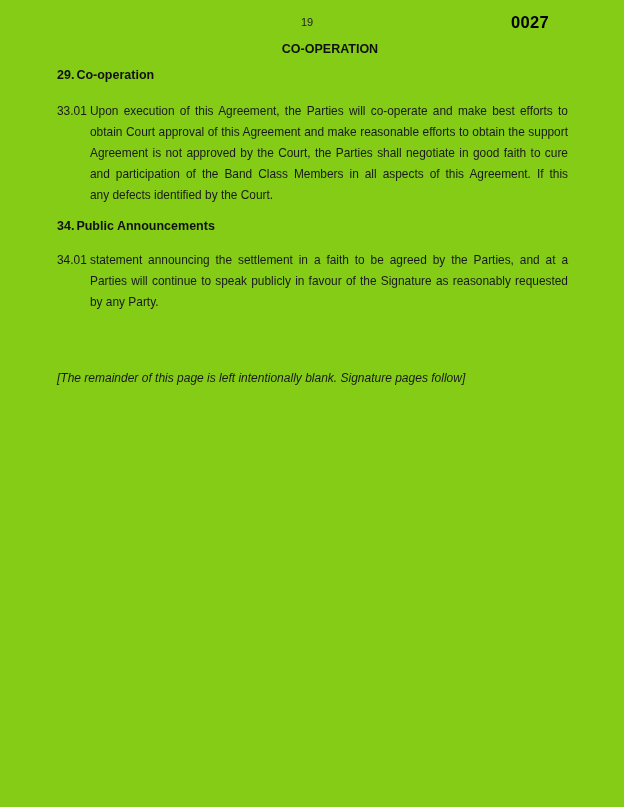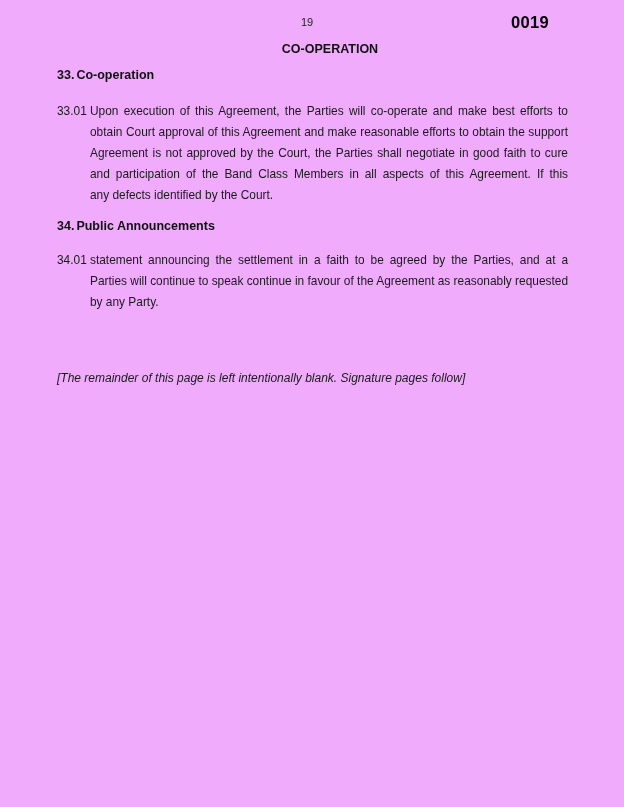--- a/index.html
+++ b/index.html
@@ -4,21 +4,21 @@
 <style>
   html, body {
     margin: 0;
     padding: 0;
     background: #ffffff;
   }
   .page {
     position: relative;
     width: 624px;
     height: 807px;
-    background: #f0abfc;
+    background: #84cc16;
     overflow: hidden;
     font-family: "Liberation Sans", "DejaVu Sans", sans-serif;
     color: #1a1a1a;
   }
   .page-number {
     position: absolute;
     top: 16px;
     left: -5px;
     width: 624px;
     text-align: center;
@@ -92,43 +92,43 @@
     color: #1a1a1a;
   }
 </style>
 </head>
 <body>
 
 <div class="page">
 
   <div class="page-number">19</div>
 
-  <div class="bates-stamp">0019</div>
+  <div class="bates-stamp">0027</div>
 
   <div class="doc-title">CO-OPERATION</div>
 
-  <div class="heading" style="top:68px"><span>33.</span><span class="ht">Co-operation</span></div>
+  <div class="heading" style="top:68px"><span>29.</span><span class="ht">Co-operation</span></div>
 
   <div class="para" style="top:101px">
     <div class="pnum">33.01</div>
     <div class="ptext">
       <div class="pline just">Upon execution of this Agreement, the Parties will co-operate and make best efforts to</div>
       <div class="pline just">obtain Court approval of this Agreement and make reasonable efforts to obtain the support</div>
       <div class="pline just">Agreement is not approved by the Court, the Parties shall negotiate in good faith to cure</div>
       <div class="pline just">and participation of the Band Class Members in all aspects of this Agreement. If this</div>
       <div class="pline last">any defects identified by the Court.</div>
     </div>
   </div>
 
   <div class="heading" style="top:219px"><span>34.</span><span class="ht">Public Announcements</span></div>
 
   <div class="para" style="top:250px">
     <div class="pnum">34.01</div>
     <div class="ptext">
       <div class="pline just">statement announcing the settlement in a faith to be agreed by the Parties, and at a</div>
-      <div class="pline just">Parties will continue to speak continue in favour of the Agreement as reasonably requested</div>
+      <div class="pline just">Parties will continue to speak publicly in favour of the Signature as reasonably requested</div>
       <div class="pline last">by any Party.</div>
     </div>
   </div>
 
   <div class="footer-note">[The remainder of this page is left intentionally blank. Signature pages follow]</div>
 
 </div>
 
 </body></html>

